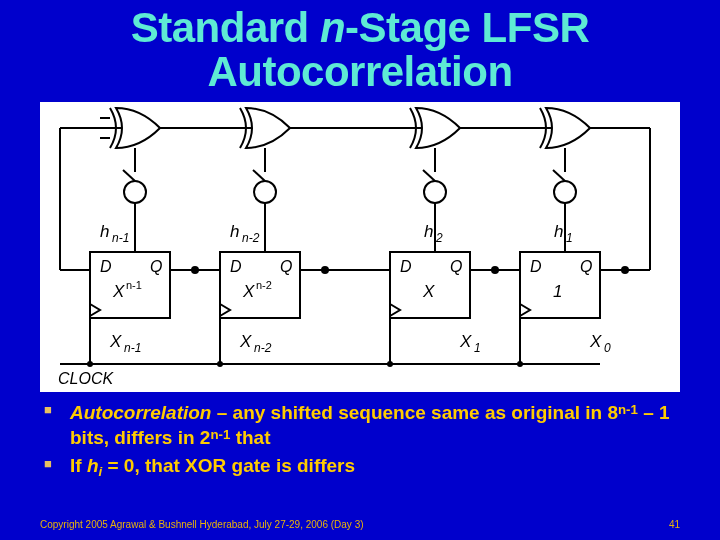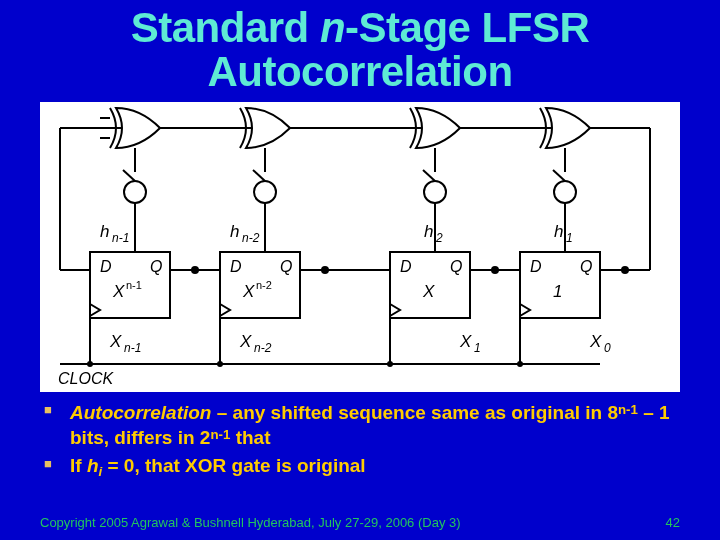--- a/index.html
+++ b/index.html
@@ -46,22 +46,22 @@
     font-size: 13px;
   }
   .bi { font-style: italic; }
   .sup { font-size: 0.7em; vertical-align: super; position: relative; top: 0.1em; }
   .sub { font-size: 0.7em; vertical-align: sub; font-style: italic; position: relative; top: -0.1em;}
   .footer {
     position: absolute;
     bottom: 10px;
     left: 0; right: 0;
     padding: 0 40px;
-    color: #22c55e;
-    font-size: 13px;
+    color: #eab308;
+    font-size: 10px;
     display: flex;
     justify-content: space-between;
     margin-top: 20px;
   }
   .footer .pg { }
   
   .lbl { font-family: Arial, sans-serif; font-size: 17px; font-style: italic; }
   .lblsub { font-size: 12px; font-style: italic; }
   .lblup { font-size: 11px; }
   .clk { font-family: Arial, sans-serif; font-size: 16px; font-style: italic; }
@@ -197,20 +197,20 @@
   <text x="18" y="282" class="clk">CLOCK</text>
 
 </svg>
 </div>
 
 <ul class="bullets">
   <li>
     <span class="bi">Autocorrelation</span><span> – any shifted sequence same as original in 8</span><span class="sup">n-1</span><span> – 1 bits, differs in 2</span><span class="sup">n-1</span><span> that</span>
   </li>
   <li>
-    <span>If </span><span class="bi">h</span><span class="sub">i</span><span> = 0, that XOR gate is original</span>
+    <span>If </span><span class="bi">h</span><span class="sub">i</span><span> = 0, that XOR gate is differs</span>
   </li>
 </ul>
 
 <div class="footer">
   <span>Copyright 2005 Agrawal &amp; Bushnell   Hyderabad, July 27-29, 2006 (Day 3)</span>
-  <span class="pg">42</span>
+  <span class="pg">41</span>
 </div>
 
 </body></html>

